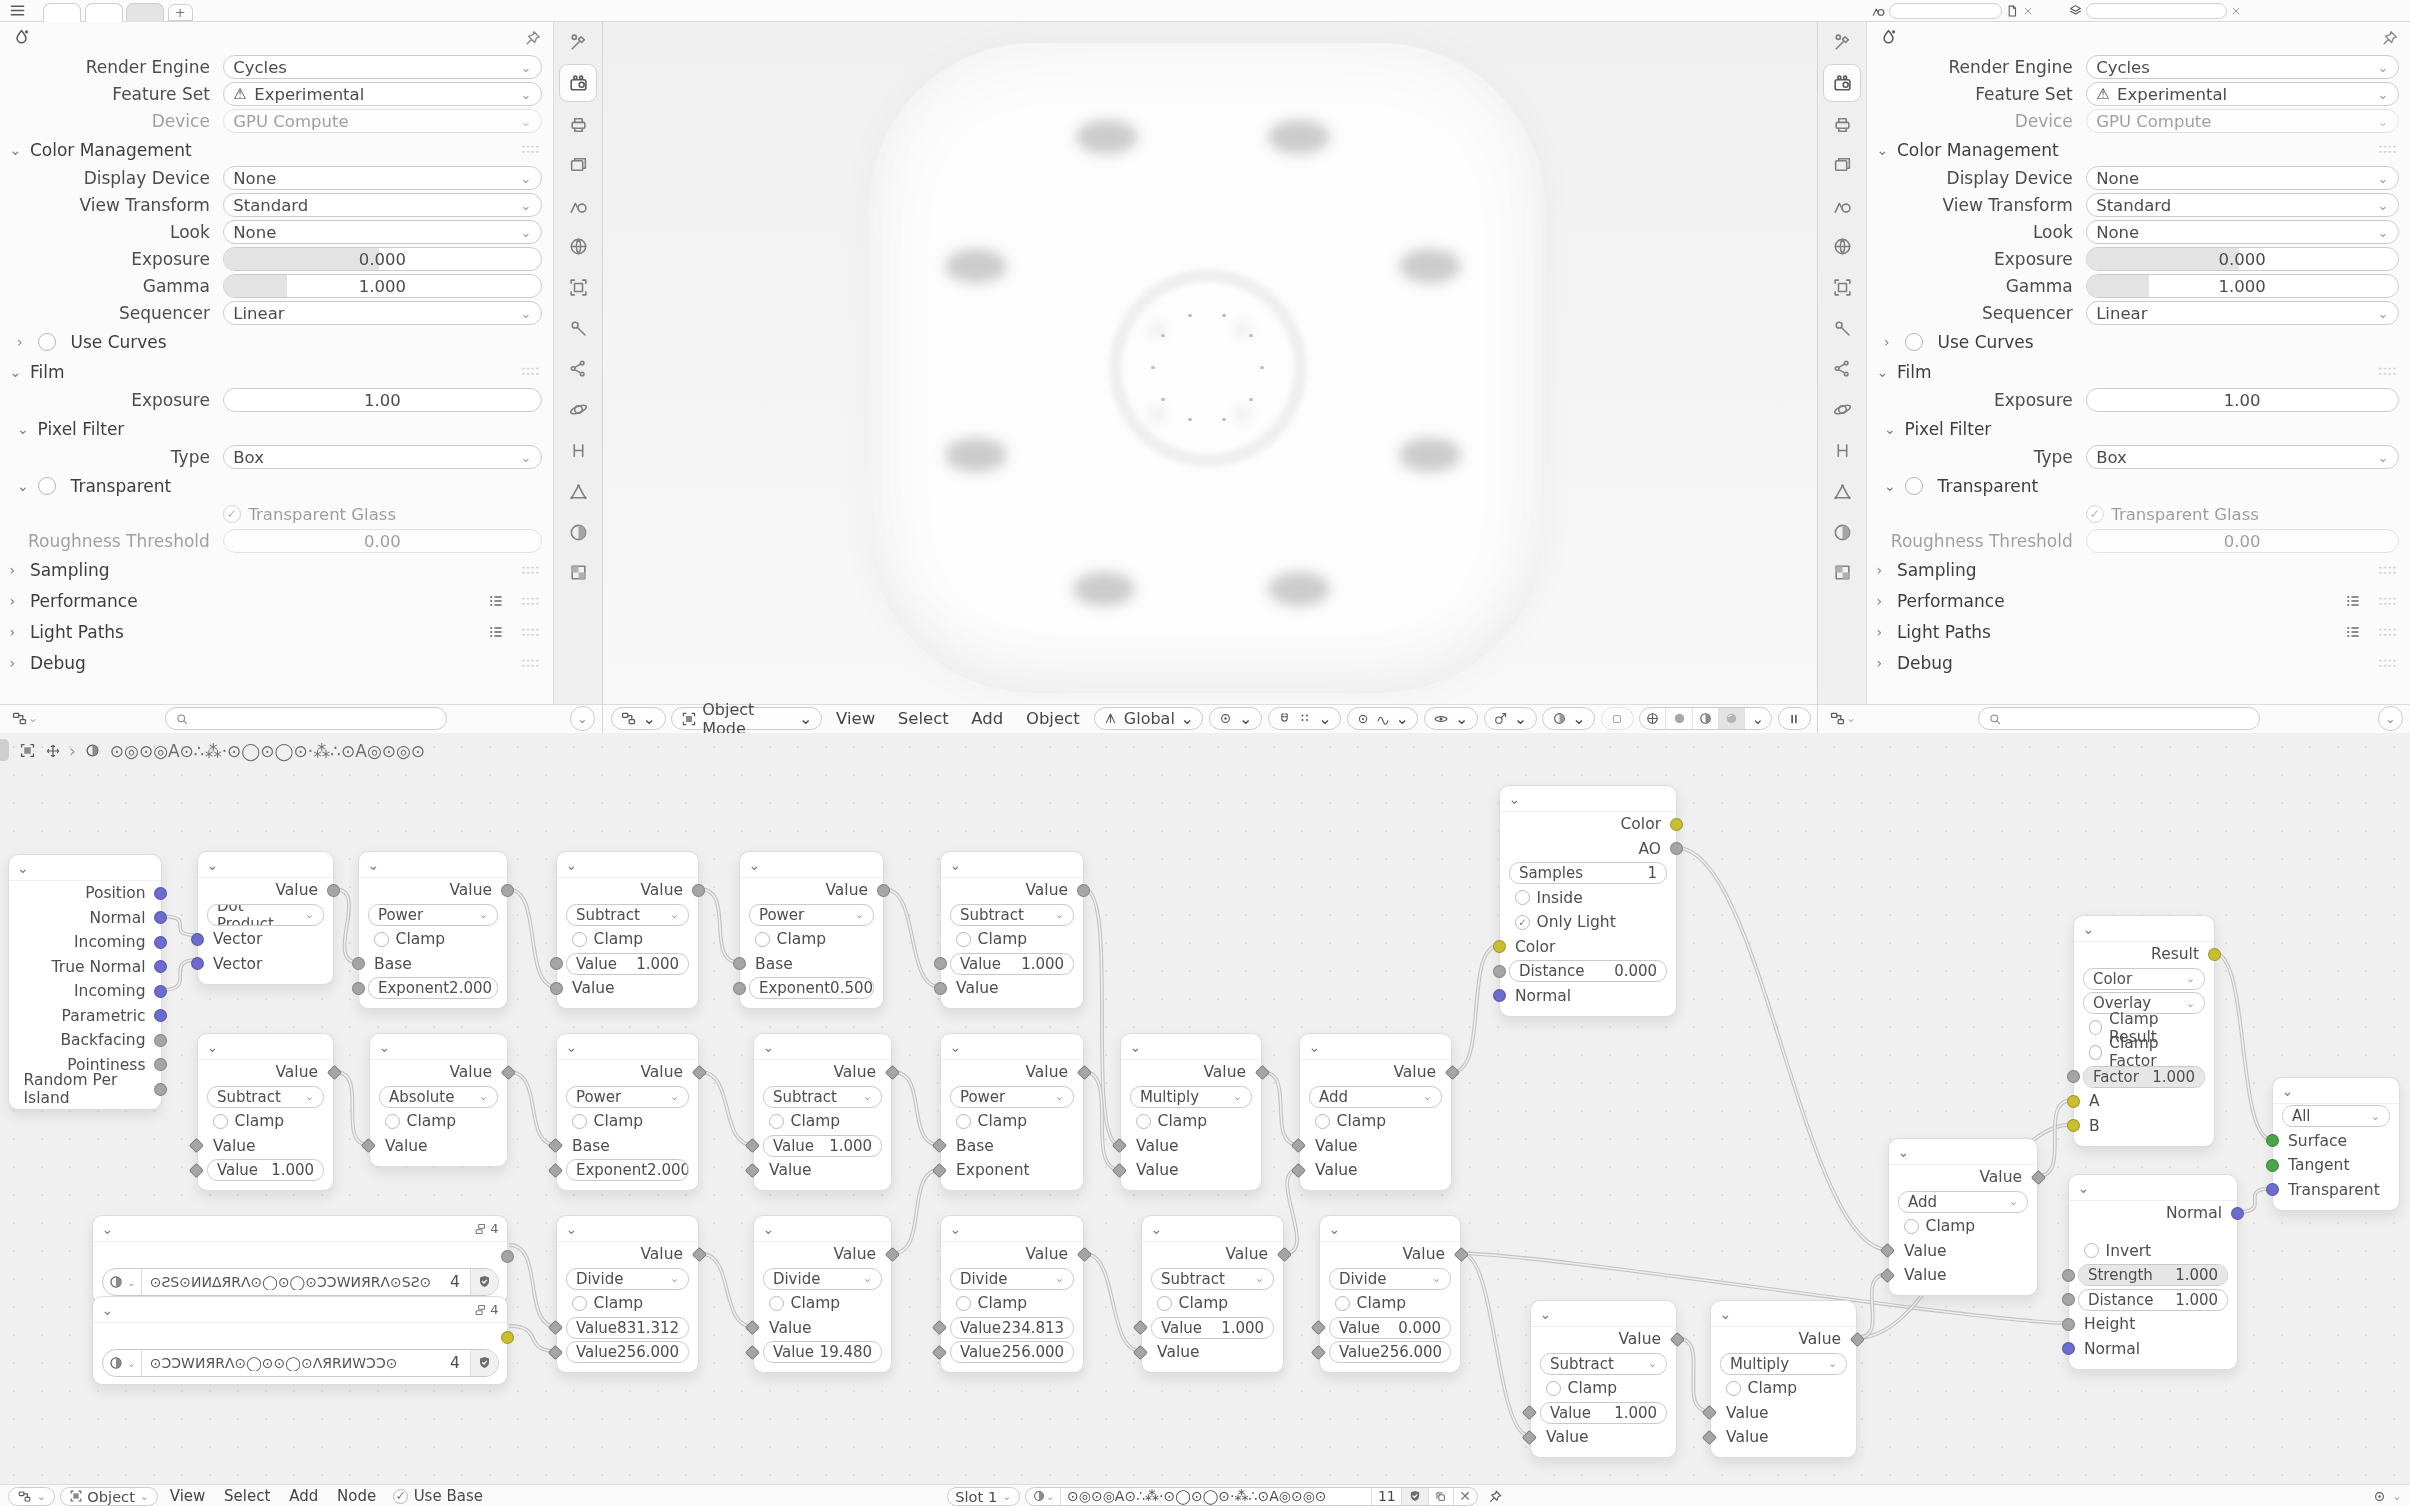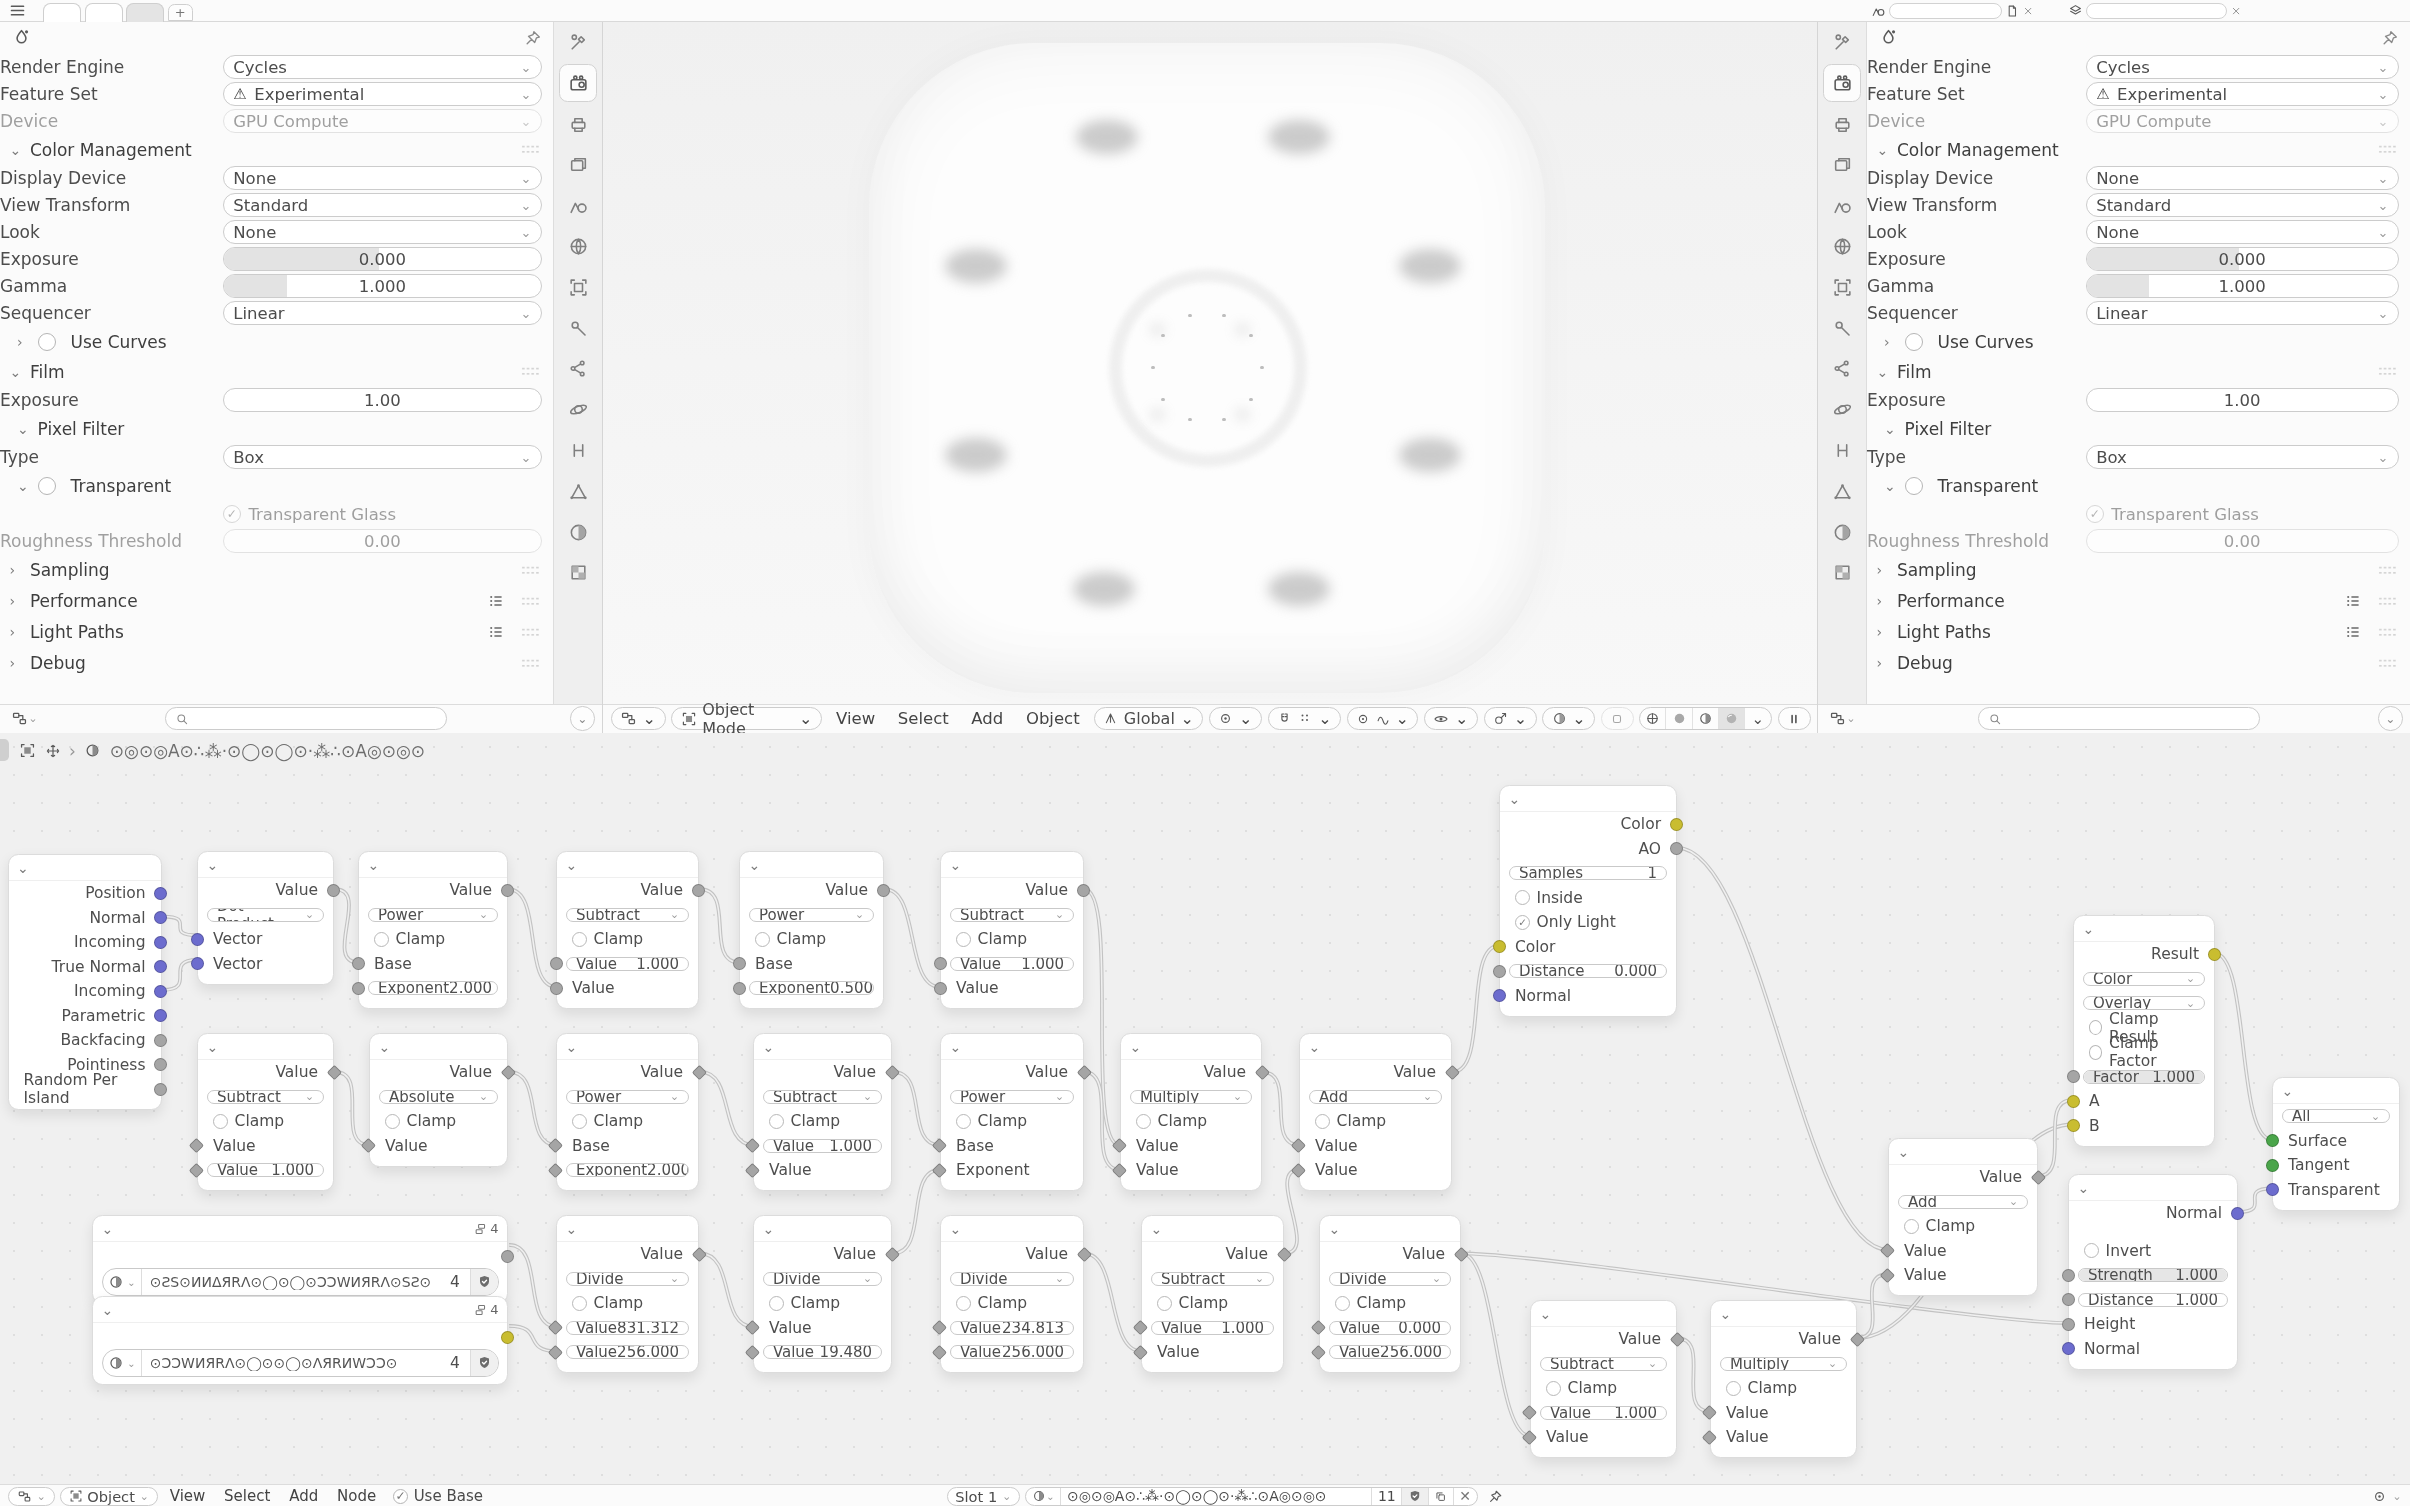--- a/index.html
+++ b/index.html
@@ -28,21 +28,21 @@
   .tabstrip { position:absolute; top:0; bottom:0; width:49px; background:#efefef; }
   #left-props .tabstrip { right:0; border-left:0.9px solid #ddd; }
   #right-props .tabstrip { left:0; border-right:0.9px solid #ddd; }
   #left-props .pcontent { position:absolute; left:0; right:49px; top:0; bottom:0; }
   #right-props .pcontent { position:absolute; left:49px; right:0; top:0; bottom:0; }
   .ptab { position:relative; width:38px; height:38px; margin:1.9px auto 2.8px; border-radius:8.5px; display:flex; align-items:center; justify-content:center; opacity:.75; }
   .ptab.active { background:#fcfcfc; border:0.9px solid #d2d2d2; opacity:1; }
 
   .pcrumb { height:32px; display:flex; align-items:center; padding:0 11.3px; justify-content:space-between; }
   .prow { height:27px; display:flex; align-items:center; padding-right:9.4px; }
-  .plabel { width:41%; padding-right:13px; font-size:17px; color:#4c4c4c; white-space:nowrap; }
+  .plabel { width:41%; text-align:right; padding-right:13px; font-size:17px; color:#4c4c4c; white-space:nowrap; }
   .pwidget { flex:1; margin-right:1.9px; position:relative; }
   .wpill { position:relative; display:flex; align-items:center; height:24.5px; background:#fff; border:0.9px solid #ccc; border-radius:12.2px; font-size:16.5px; color:#4c4c4c; padding:0 9.4px; overflow:hidden; }
   .wpill .chev { margin-left:auto; color:#9a9a9a; font-size:13px; }
   .wpill .fill { position:absolute; left:0; top:0; bottom:0; background:#e3e3e3; }
   .wpill .cval { position:relative; width:100%; text-align:center; }
   .disabled { opacity:.52; }
   .sechead { height:30px; display:flex; align-items:center; font-size:17px; color:#3e3e3e; padding-left:9.4px; gap:7.5px; }
   .sechead .dots { margin-left:auto; margin-right:13px; width:19px; height:10.4px;
      background:radial-gradient(#cecece 1px, transparent 1.1px); background-size:4.7px 5.2px; opacity:.9; }
   .sechead .mico { margin-left:auto; }
@@ -72,21 +72,21 @@
   
   #editor { position:absolute; left:0; top:733px; width:2411px; height:751px; background:#f0f0f0; overflow:hidden;
     background-image:radial-gradient(#dedede 1px, transparent 1.2px); background-size:28px 28px; }
   #linksvg { position:absolute; left:0; top:0; }
   .node { position:absolute; background:#fff; border:0.9px solid #dcdcdc; border-radius:10.4px; box-shadow:0 5.6px 13px rgba(0,0,0,.09); font-size:15.5px; color:#4e4e4e; }
   .nhead { height:26px; display:flex; align-items:center; padding:0 8.5px; color:#777; border-bottom:0.9px solid #efefef; }
   .nbadge { margin-left:auto; display:flex; align-items:center; gap:2.8px; font-size:13px; color:#666; }
   .nrow { position:relative; height:24.5px; display:flex; align-items:center; padding:0 15px; }
   .nrow.gap { height:13px; }
   .nrow.out { justify-content:flex-end; }
-  .npill { position:relative; flex:1; display:flex; align-items:center; height:14px; margin:0 -5.6px; padding:0 8.5px; background:#fff; border:0.9px solid #c9c9c9; border-radius:10.4px; font-size:15px; overflow:hidden; }
+  .npill { position:relative; flex:1; display:flex; align-items:center; height:22px; margin:0 -5.6px; padding:0 8.5px; background:#fff; border:0.9px solid #c9c9c9; border-radius:10.4px; font-size:15px; overflow:hidden; }
   .npill .nval { margin-left:auto; }
   .npill .chev { margin-left:auto; color:#9a9a9a; font-size:11.3px; }
   .npill .fillbg { position:absolute; inset:0; background:#e6e6e6; }
   .npill span { position:relative; }
   .ncbx { width:15px; height:15px; margin-right:6.6px; border:0.9px solid #b8b8b8; border-radius:50%; background:#fff; display:inline-flex; align-items:center; justify-content:center; font-size:10.4px; color:#787878; }
   .sk { position:absolute; top:50%; width:13px; height:13px; margin-top:-6.6px; border-radius:50%; border:0.9px solid rgba(0,0,0,.22); }
   .sk.d { width:10.8px; height:10.8px; margin-top:-5.4px; border-radius:2.4px; transform:rotate(45deg); }
   .sk.L { left:-6.6px; } .sk.R { right:-6.6px; }
   .gdata { position:absolute; left:8.5px; right:8.5px; bottom:7.5px; height:28px; display:flex; align-items:center; border:0.9px solid #c9c9c9; border-radius:14px; background:#fff; overflow:hidden; }
   .gseg { display:flex; align-items:center; justify-content:center; height:100%; border-right:0.9px solid #ddd; padding:0 5.6px; }

